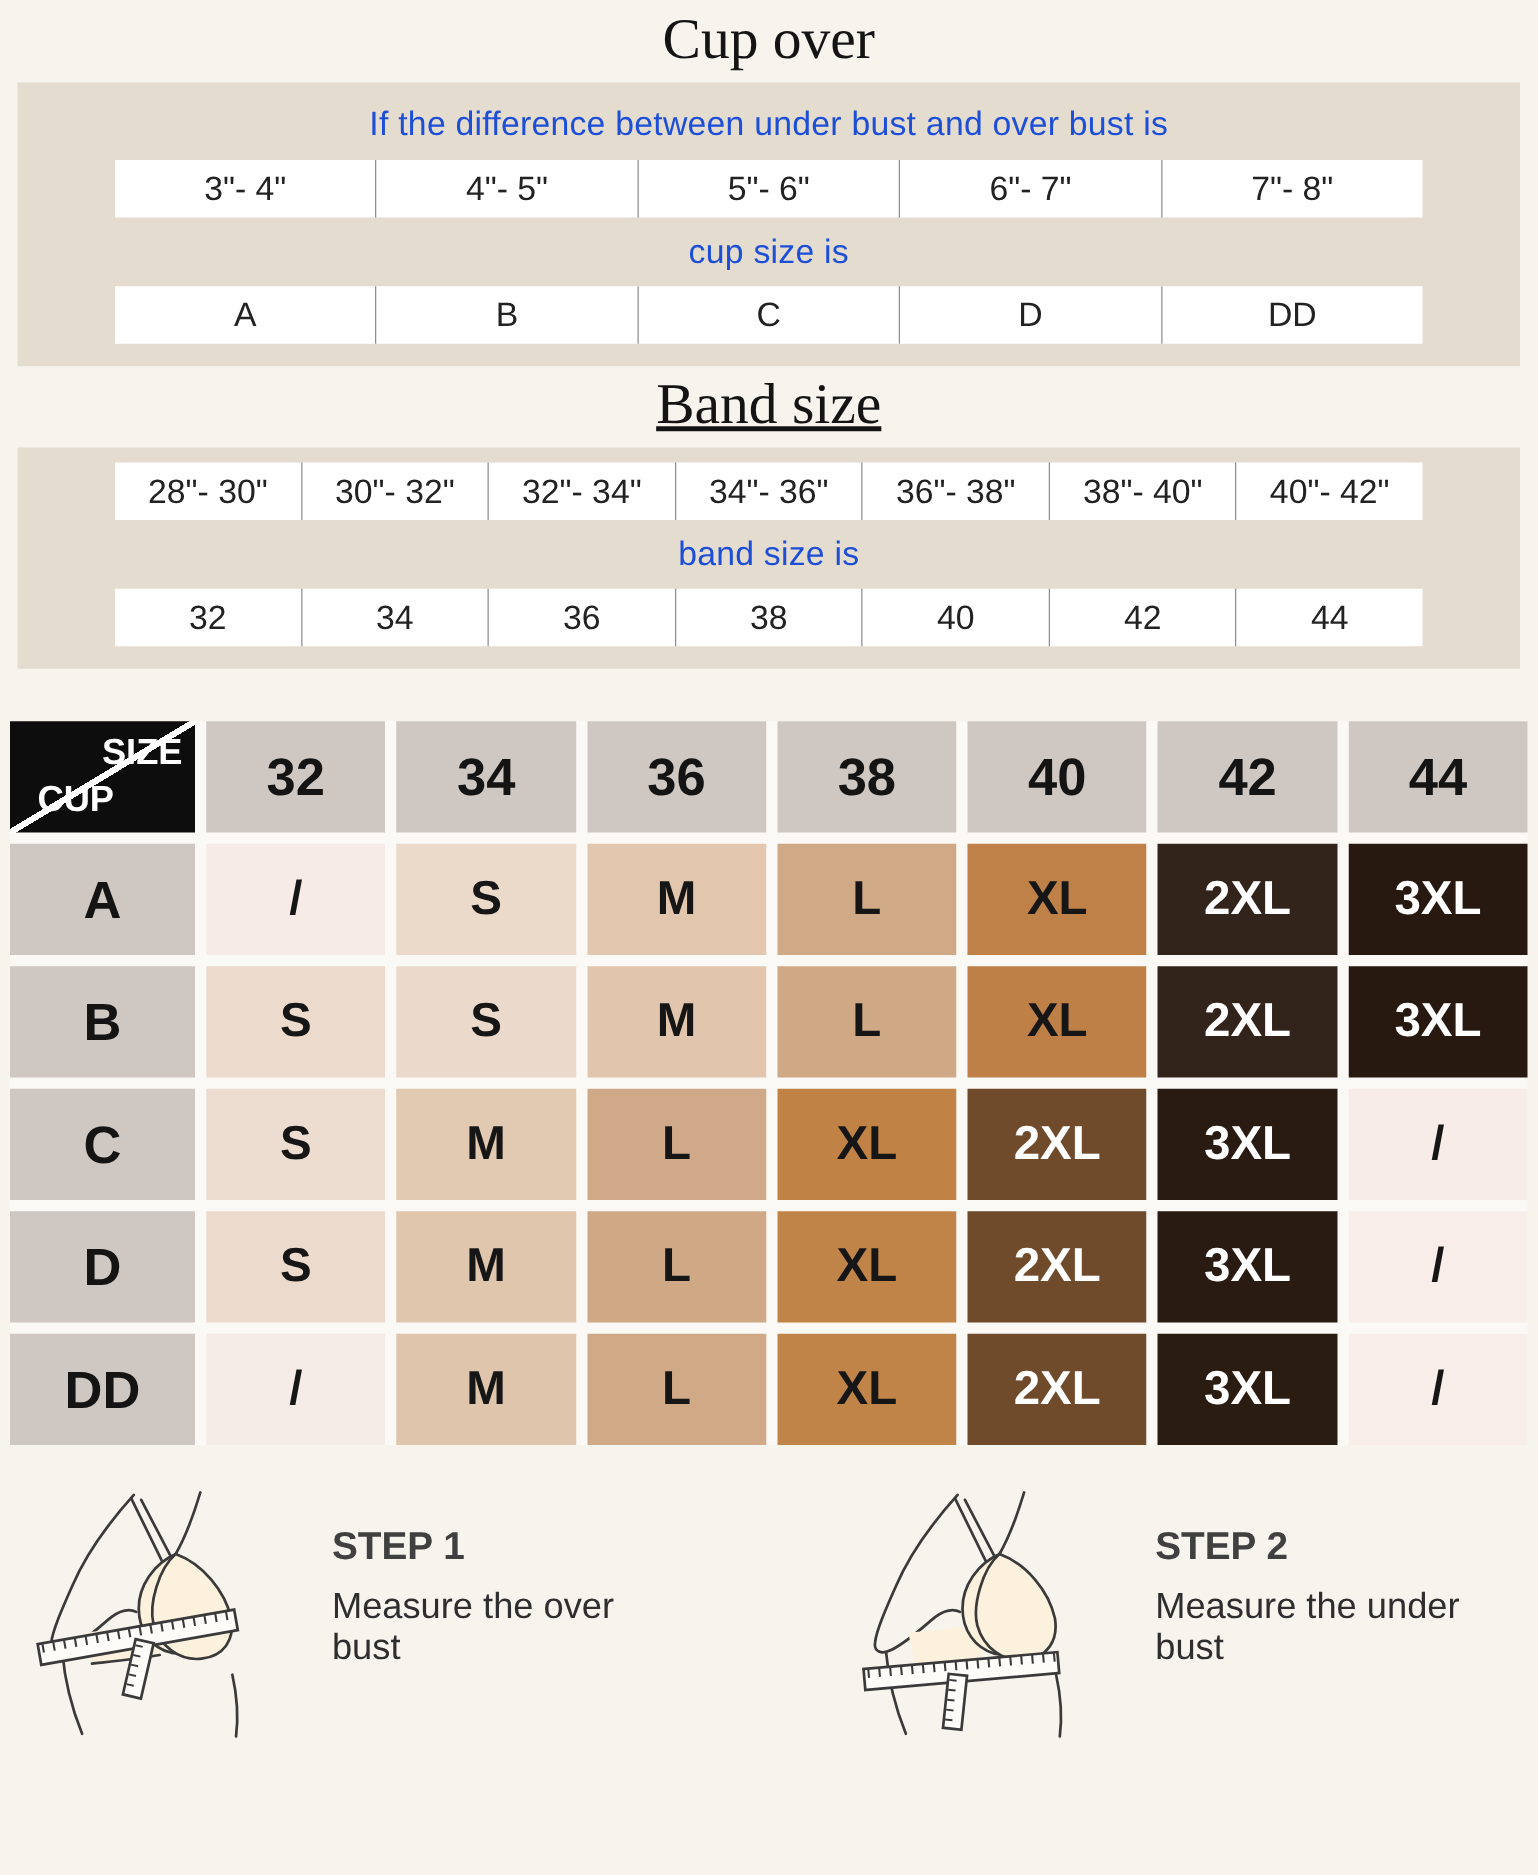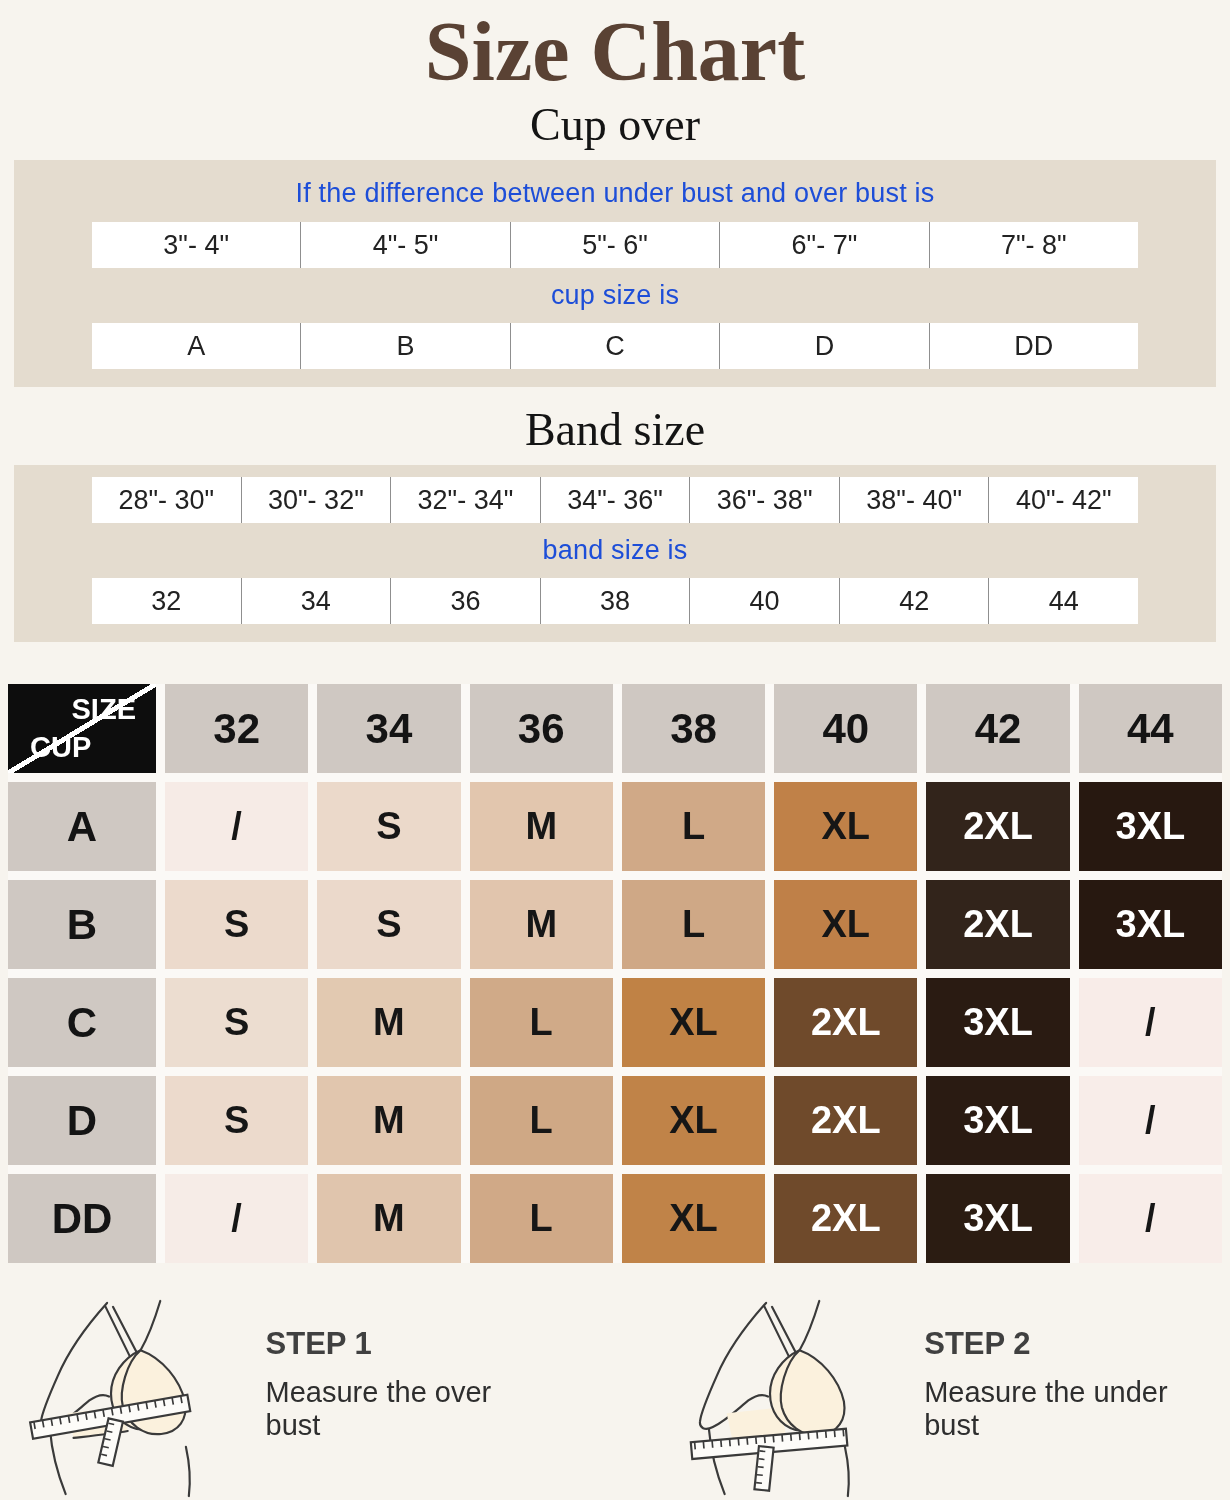--- a/index.html
+++ b/index.html
@@ -12,21 +12,21 @@
   h1.title{
     font-family:"Liberation Serif", serif;
     font-weight:bold;font-size:84px;line-height:1.0;
     color:#5a4234;text-align:center;margin:10px 0 4px;
   }
   h2.subhead{
     font-family:"Liberation Serif", serif;
     font-weight:normal;font-size:46px;line-height:1.0;
     color:#141414;text-align:center;margin:8px 0 12px;
   }
-  h2.band-head{margin-top:20px;}
+  h2.band-head{margin-top:7px;text-decoration:underline;}
   .panel{
     width:1202px;margin:0 auto;background:#e4dccf;
     padding:12px 0 18px;box-sizing:border-box;
   }
   .panel .intro,.panel .mid{
     font-size:27px;color:#1d4ed8;text-align:center;
     margin:6px 0 13px;letter-spacing:0.2px;
   }
   .panel .mid{margin:12px 0;}
   .wrow{
@@ -49,38 +49,37 @@
   }
   .mcell.hd,.mcell.rowlab{background:#cfc8c2;color:#141414;font-size:42px;}
   .mcell.val{font-size:38px;}
   .corner{
     position:relative;color:#ffffff;font-size:29px;font-weight:bold;
     background:linear-gradient(to bottom right,
       #0d0d0d 0%, #0d0d0d calc(50% - 2.5px),
       #ffffff calc(50% - 2.5px), #ffffff calc(50% + 2.5px),
       #0d0d0d calc(50% + 2.5px), #0d0d0d 100%);
   }
-  .corner .c-top{position:absolute;top:9px;right:20px;}
+  .corner .c-top{position:absolute;top:9px;right:10px;}
   .corner .c-bot{position:absolute;bottom:9px;left:22px;}
   .steps{
     display:flex;justify-content:center;align-items:center;
     gap:105px;margin-top:34px;
   }
   .step{display:flex;align-items:center;gap:14px;}
   .step svg{display:block;}
   .step-text{display:flex;flex-direction:column;gap:14px;padding-bottom:28px;}
   .step-title{font-size:31px;font-weight:bold;color:#404040;}
   .step-desc{font-size:29px;color:#2e2e2e;}
 </style>
 </head>
 <body>
 
 <div class="page">
 
-  <h1 class="title">Size Chart</h1>
 
   <h2 class="subhead">Cup over</h2>
   <section class="panel">
     <div class="intro">If the difference between under bust and over bust is</div>
     <div class="wrow">
         <div class="cell">3"- 4"</div>
         <div class="cell">4"- 5"</div>
         <div class="cell">5"- 6"</div>
         <div class="cell">6"- 7"</div>
         <div class="cell">7"- 8"</div>

